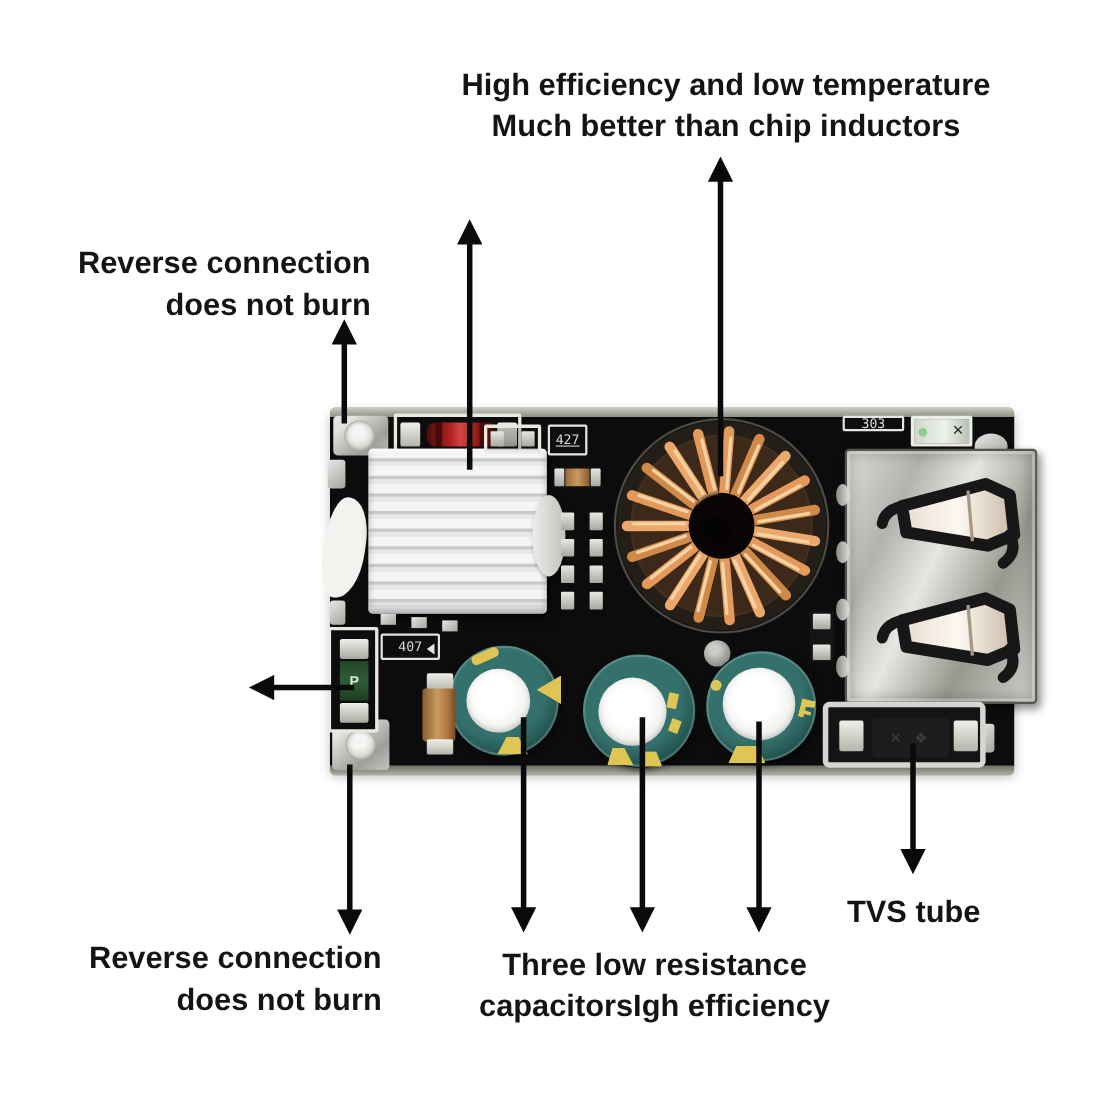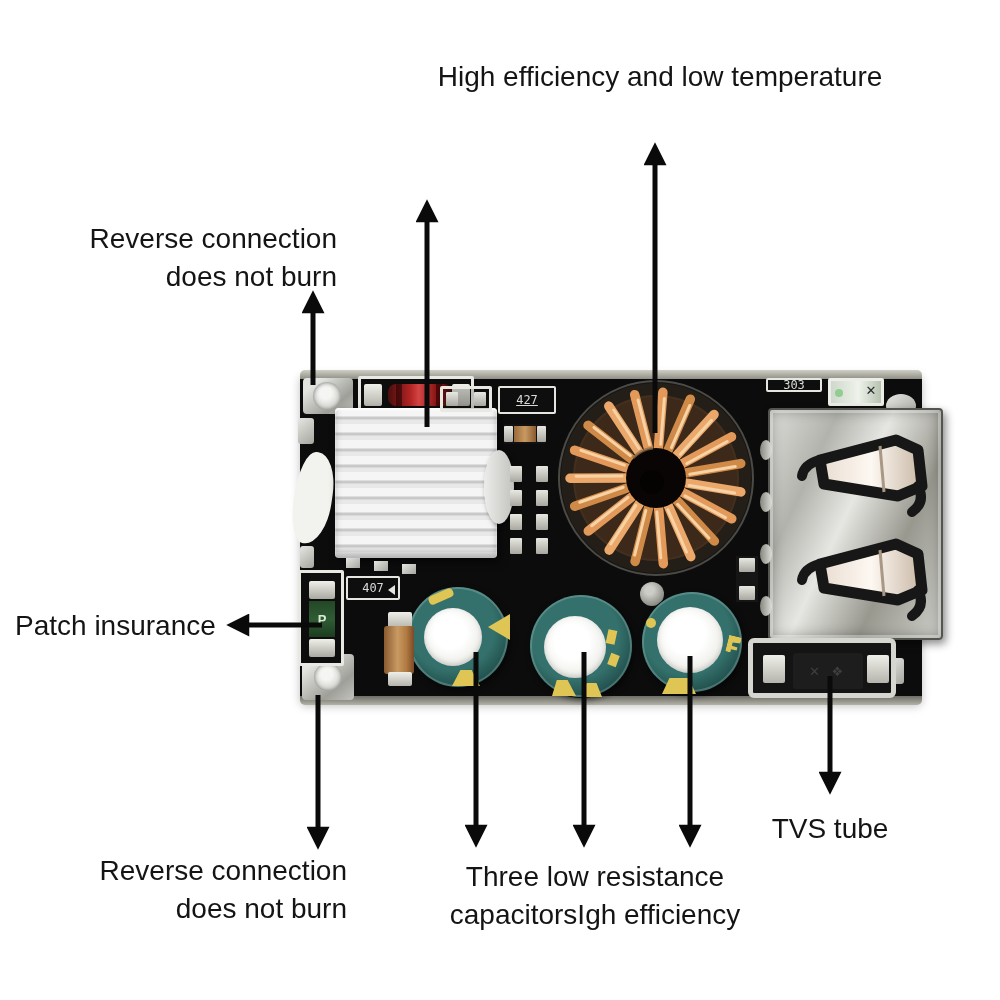--- a/index.html
+++ b/index.html
@@ -9,21 +9,21 @@
 
   
   .label{font-size:28px;line-height:38px;color:#141414;white-space:nowrap;}
   .lbl-high{left:402px;top:58px;width:516px;text-align:center;}
   .lbl-dual{left:285px;top:159px;width:296px;text-align:center;}
   .lbl-revtop{right:663px;top:220px;text-align:right;}
   .lbl-patch{left:15px;top:607px;}
   .lbl-revbot{right:653px;top:852px;text-align:right;}
   .lbl-caps{left:434px;top:858px;width:322px;text-align:center;}
   .lbl-tvs{left:770px;top:810px;width:120px;text-align:center;}
-  .label div{position:static;}
+  .label div{position:static;font-weight:bold;}
 
   
   #arrows{left:0;top:0;pointer-events:none;z-index:40;}
 
   
   .board{left:300px;top:372px;width:622px;height:330px;background:#0c0c0c;border-radius:6px;
          box-shadow:0 4px 10px rgba(0,0,0,.25);}
   .edge-top{left:300px;top:370px;width:622px;height:9px;border-radius:5px 5px 0 0;
             background:linear-gradient(180deg,#cfcfc5,#8f8f85);}
   .edge-bottom{left:300px;top:696px;width:622px;height:9px;border-radius:0 0 5px 5px;
@@ -118,21 +118,21 @@
   <div class="diode-band" style="left:436px;"></div>
   <div class="pad" style="left:452px;top:384px;width:18px;height:22px;"></div>
 
   <div class="heatsink"></div>
   <div class="heatsink-bulge"></div>
 
   <div class="silk" style="left:440px;top:386px;width:52px;height:26px;">
     <div class="smd-pad-sm" style="left:3px;top:3px;width:12px;height:14px;"></div>
     <div class="smd-pad-sm" style="left:31px;top:3px;width:12px;height:14px;"></div>
   </div>
-  <div class="smdbox" style="left:498px;top:386px;width:58px;height:28px;text-decoration:underline;">
+  <div class="smdbox" style="left:498px;top:386px;width:36px;height:28px;text-decoration:underline;">
     <span style="position:static;">427</span>
   </div>
   <div style="left:504px;top:424px;width:42px;height:20px;background:#111;">
     <div class="smd-pad-sm" style="left:0;top:2px;width:9px;height:16px;"></div>
     <div style="left:10px;top:2px;width:22px;height:16px;background:linear-gradient(90deg,#9a6a3a,#c89a62 50%,#8a5a30);"></div>
     <div class="smd-pad-sm" style="left:33px;top:2px;width:9px;height:16px;"></div>
   </div>
 
   <div style="left:510px;top:466px;width:38px;height:16px;">
       <div class="smd-pad-sm" style="left:0;top:0;width:12px;height:16px;"></div>
@@ -304,28 +304,26 @@
     <line x1="322" y1="625" x2="232" y2="625" stroke="#0a0a0a" stroke-width="5" marker-end="url(#ah)"></line>
     <line x1="318" y1="695" x2="318" y2="844" stroke="#0a0a0a" stroke-width="5" marker-end="url(#ah)"></line>
     <line x1="476" y1="652" x2="476" y2="842" stroke="#0a0a0a" stroke-width="5" marker-end="url(#ah)"></line>
     <line x1="584" y1="652" x2="584" y2="842" stroke="#0a0a0a" stroke-width="5" marker-end="url(#ah)"></line>
     <line x1="690" y1="656" x2="690" y2="842" stroke="#0a0a0a" stroke-width="5" marker-end="url(#ah)"></line>
     <line x1="830" y1="676" x2="830" y2="789" stroke="#0a0a0a" stroke-width="5" marker-end="url(#ah)"></line>
   </svg>
 
   <div class="label lbl-high">
     <div>High efficiency and low temperature</div>
+    <div>Much better than chip inductors</div>
   </div>
   <div class="label lbl-revtop">
     <div>Reverse connection</div>
     <div>does not burn</div>
   </div>
-  <div class="label lbl-patch">
-    <div>Patch insurance</div>
-  </div>
   <div class="label lbl-revbot">
     <div>Reverse connection</div>
     <div>does not burn</div>
   </div>
   <div class="label lbl-tvs">
     <div>TVS tube</div>
   </div>
   <div class="label lbl-caps">
     <div>Three low resistance</div>
     <div>capacitorsIgh efficiency</div>

